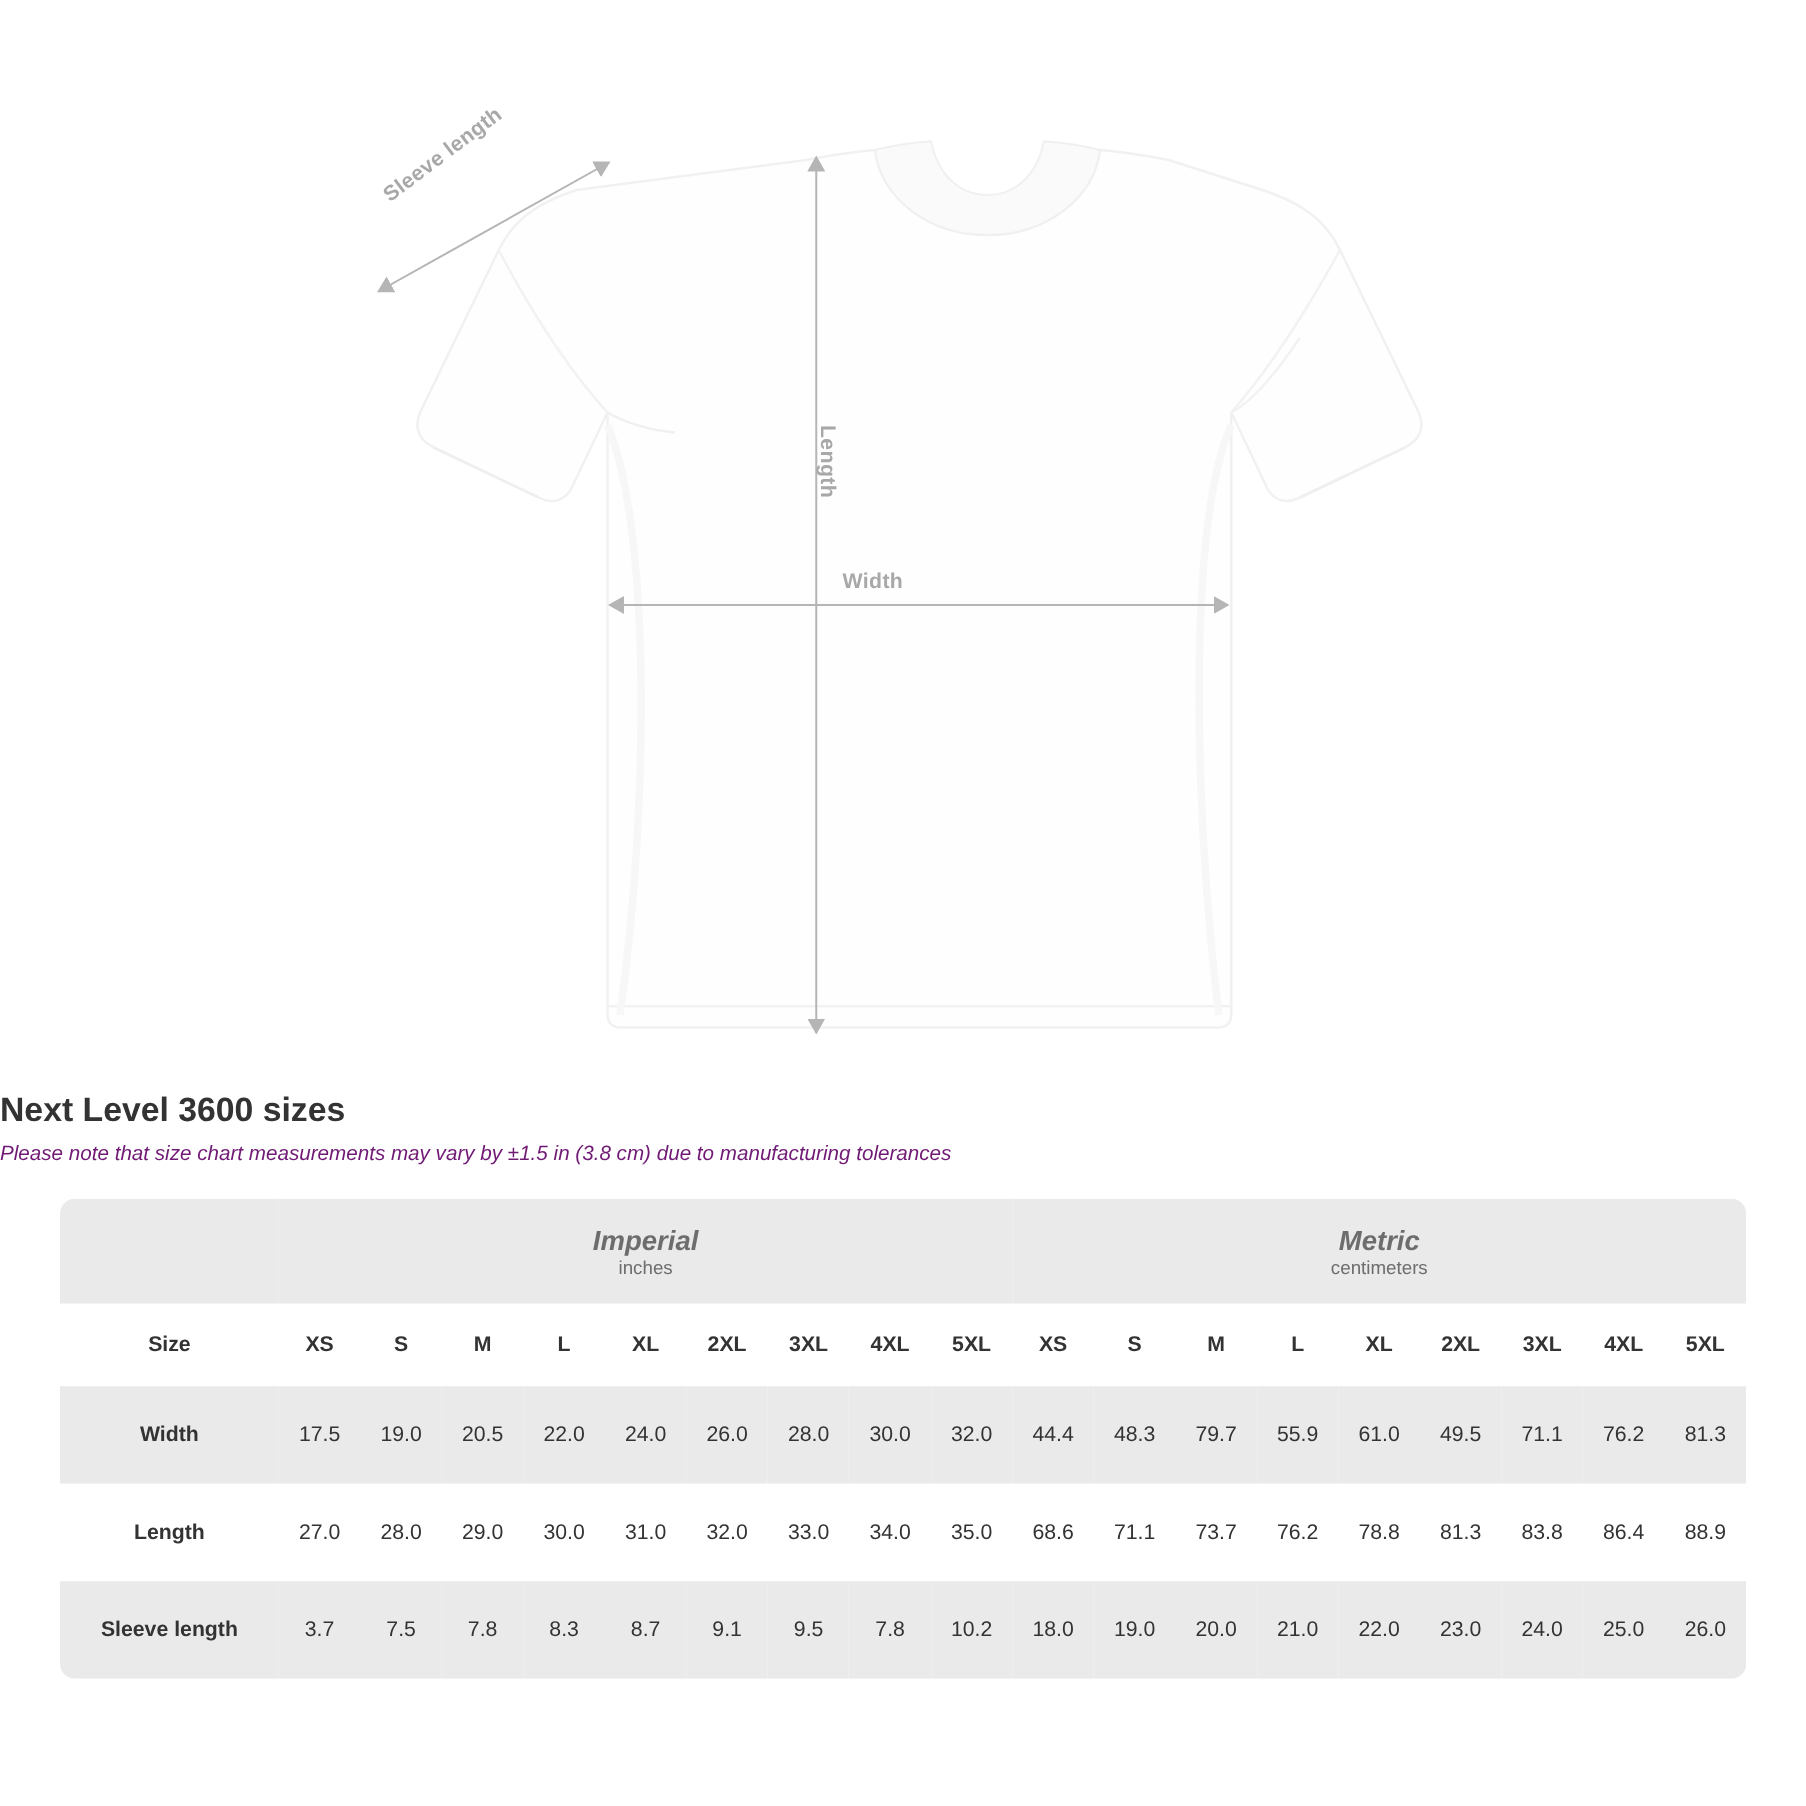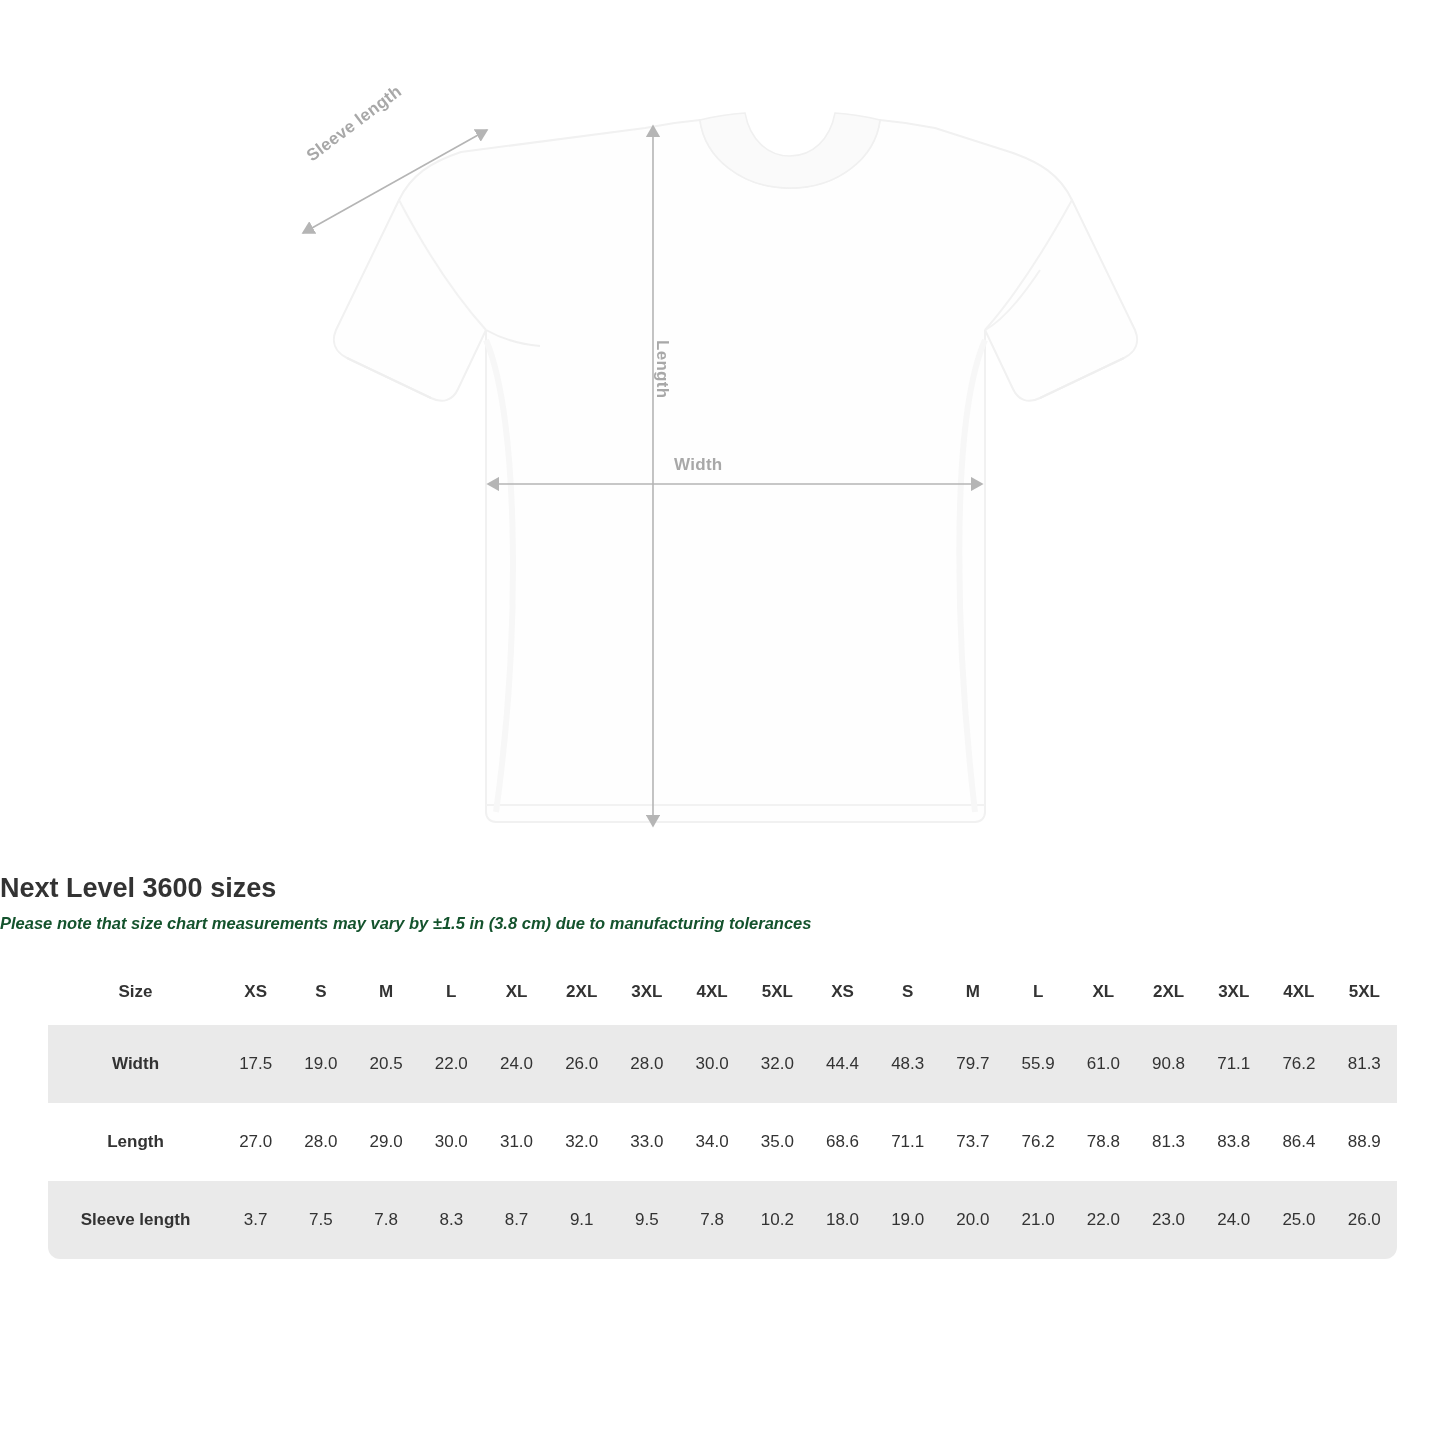--- a/index.html
+++ b/index.html
@@ -62,23 +62,22 @@
   }
   .chart-title {
     font-size: 27px;
     font-weight: bold;
     color: #333333;
     margin: 0 0 10px 0;
   }
   .chart-note {
     font-size: 16.5px;
     font-style: italic;
-    color: #14532d;
+    color: #701a75;
     margin: 0;
-    font-weight: bold;
   }
 
   
   .table-wrap {
     margin: 26px 48px 0 48px;
     border-radius: 12px;
     overflow: hidden;
   }
   table.size-table {
     border-collapse: collapse;
@@ -215,20 +214,31 @@
     <p class="chart-note">Please note that size chart measurements may vary by ±1.5 in (3.8 cm) due to manufacturing tolerances</p>
   </div>
 
   <div class="table-wrap">
     <table class="size-table">
       <colgroup>
         <col style="width:175px">
         <col span="18" style="width:65.2px">
       </colgroup>
       <tbody>
+        <tr>
+          <td class="corner-cell unit-head"></td>
+          <td class="unit-head" colspan="9">
+            <div class="unit-name">Imperial</div>
+            <div class="unit-sub">inches</div>
+          </td>
+          <td class="unit-head" colspan="9">
+            <div class="unit-name">Metric</div>
+            <div class="unit-sub">centimeters</div>
+          </td>
+        </tr>
 
         <tr class="size-row row-white">
           <td class="rowhead">Size</td>
           <td>XS</td>
           <td>S</td>
           <td>M</td>
           <td>L</td>
           <td>XL</td>
           <td>2XL</td>
           <td>3XL</td>
@@ -254,21 +264,21 @@
           <td class="val">24.0</td>
           <td class="val">26.0</td>
           <td class="val">28.0</td>
           <td class="val">30.0</td>
           <td class="val">32.0</td>
           <td class="val">44.4</td>
           <td class="val">48.3</td>
           <td class="val">79.7</td>
           <td class="val">55.9</td>
           <td class="val">61.0</td>
-          <td class="val">90.8</td>
+          <td class="val">49.5</td>
           <td class="val">71.1</td>
           <td class="val">76.2</td>
           <td class="val">81.3</td>
         </tr>
 
         <tr class="data-row row-white">
           <td class="rowhead">Length</td>
           <td class="val">27.0</td>
           <td class="val">28.0</td>
           <td class="val">29.0</td>

